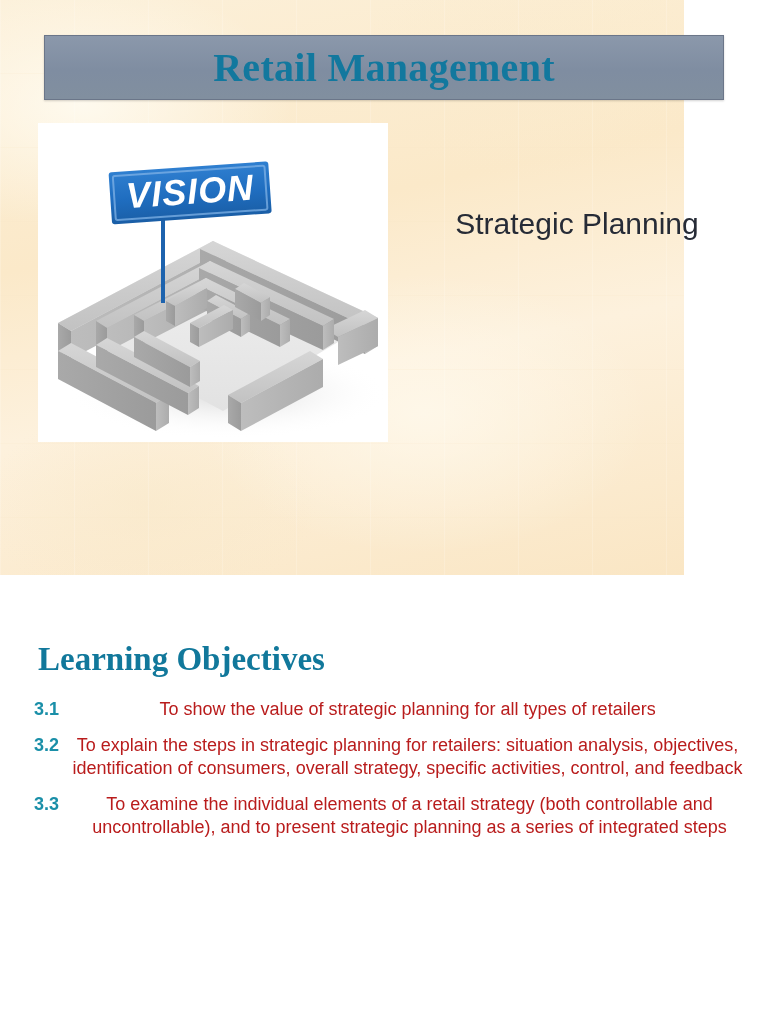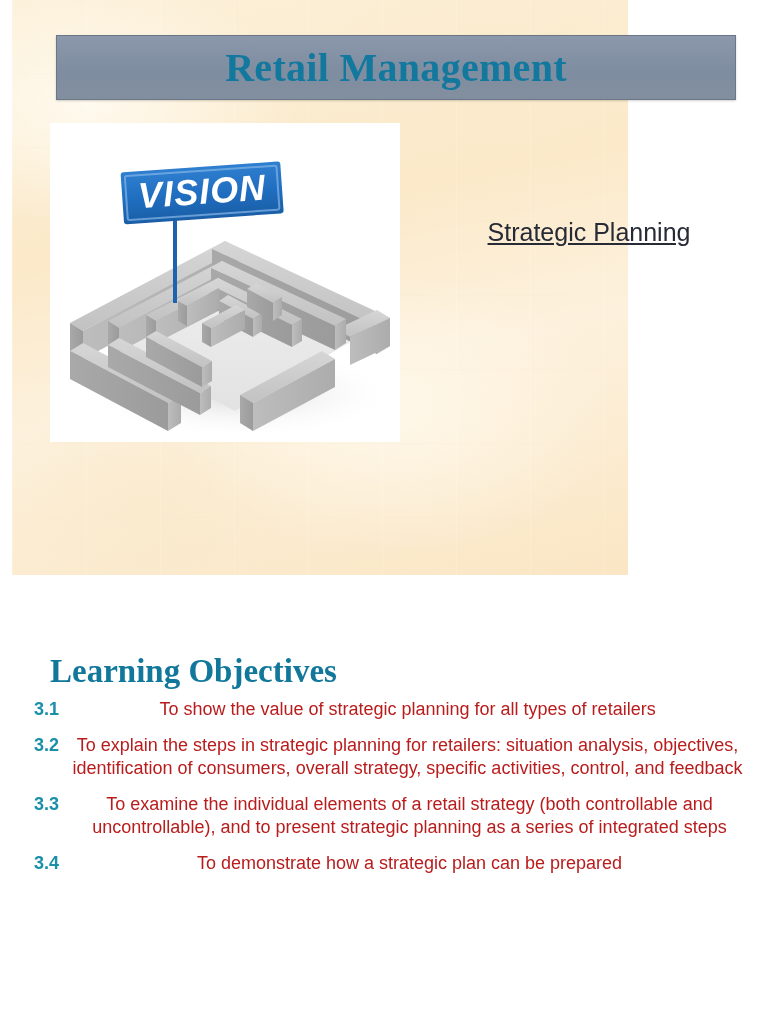--- a/index.html
+++ b/index.html
@@ -12,23 +12,23 @@
     width: 768px;
     height: 1024px;
     overflow: hidden;
     font-family: "Liberation Sans", sans-serif;
     position: relative;
   }
 
   
   .hero {
     position: absolute;
-    left: 12px;
+    left: 0;
     top: 0;
-    width: 616px;
+    width: 684px;
     height: 575px;
     background:
       radial-gradient(ellipse 300px 180px at 12% 18%, rgba(255,252,243,.85) 0%, rgba(255,252,243,0) 70%),
       radial-gradient(ellipse 260px 160px at 78% 12%, rgba(250,235,205,.55) 0%, rgba(250,235,205,0) 70%),
       radial-gradient(ellipse 320px 200px at 62% 72%, rgba(255,250,238,.75) 0%, rgba(255,250,238,0) 70%),
       radial-gradient(ellipse 240px 150px at 22% 88%, rgba(248,232,200,.5) 0%, rgba(248,232,200,0) 70%),
       linear-gradient(168deg, #fcf0d9 0%, #fbe9c9 38%, #fdf1dd 62%, #fae6c4 100%);
   }
   .hero-texture {
     position: absolute;
@@ -86,40 +86,39 @@
     width: 330px;
     text-align: center;
     color: #262b36;
   }
   .session-line-1 {
     font-size: 29px;
     line-height: 1.15;
     margin: 0 0 18px 0;
   }
   .session-line-2 {
-    font-size: 25px;
+    font-size: 30px;
     line-height: 1.32;
-    margin: 16px;
-    text-decoration: underline;
+    margin: 4px;
   }
 
   
   .objectives {
     position: absolute;
     left: 0;
     top: 575px;
     width: 768px;
     height: 449px;
     background: #ffffff;
   }
   .lo-heading {
     position: absolute;
     left: 38px;
     top: 68px;
-    margin: 12px;
+    margin: 0;
     font-family: "Liberation Serif", "DejaVu Serif", serif;
     font-weight: bold;
     font-size: 33px;
     color: #11789b;
     line-height: 1;
   }
   .lo-list {
     position: absolute;
     left: 34px;
     top: 123px;
@@ -277,18 +276,14 @@
       <span class="lo-text">To show the value of strategic planning for all types of retailers</span>
     </div>
     <div class="lo-item gap-sm">
       <span class="lo-num">3.2</span>
       <span class="lo-text">To explain the steps in strategic planning for retailers: situation analysis, objectives, identification of consumers, overall strategy, specific activities, control, and feedback</span>
     </div>
     <div class="lo-item gap-md">
       <span class="lo-num">3.3</span>
       <span class="lo-text">To examine the individual elements of a retail strategy (both controllable and uncontrollable), and to present strategic planning as a series of integrated steps</span>
     </div>
-    <div class="lo-item gap-md">
-      <span class="lo-num">3.4</span>
-      <span class="lo-text">To demonstrate how a strategic plan can be prepared</span>
-    </div>
   </div>
 </div>
 
 </body></html>

